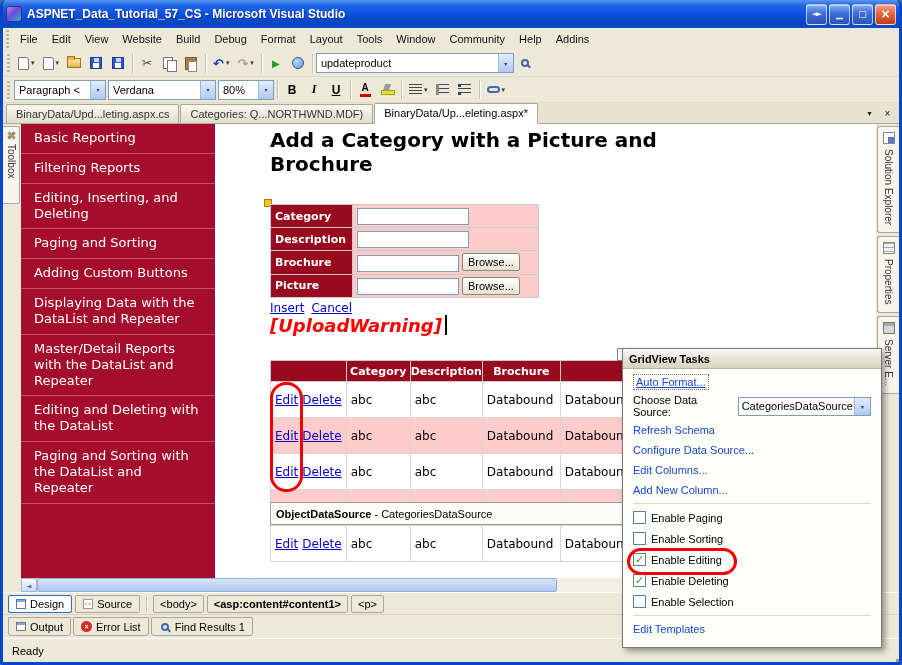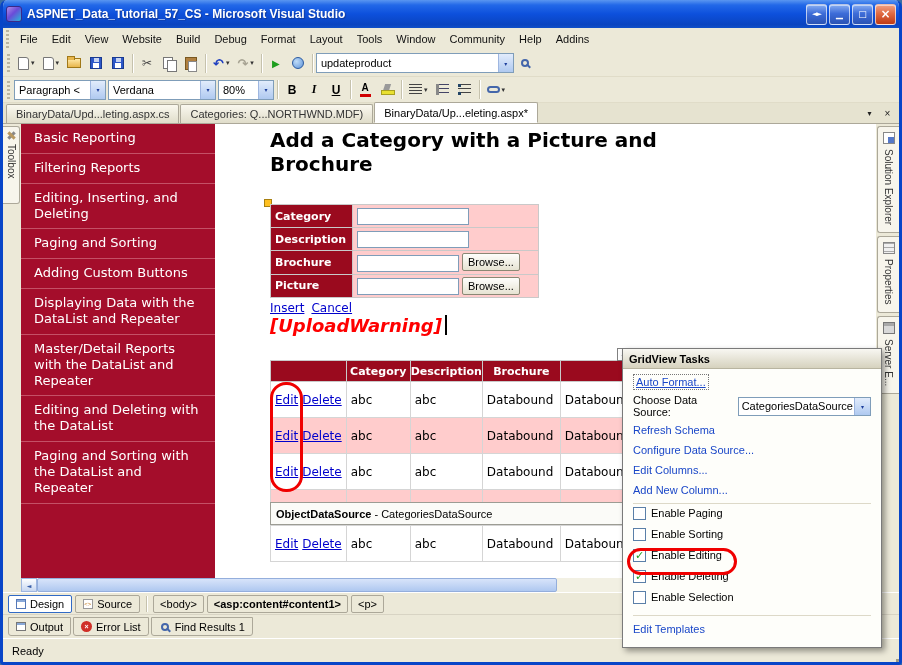--- a/index.html
+++ b/index.html
@@ -73,21 +73,21 @@
   .i-marker { width:12px; height:11px; position:relative; }
   .i-marker::before { content:""; position:absolute; left:3px; top:0; width:6px; height:7px; background:#9A9A9A; transform:skewX(-18deg); }
   .i-marker::after { content:""; position:absolute; left:0; bottom:0; width:12px; height:3px; background:#E8E030; border:1px solid #A8A020; }
   .i-lines { width:13px; height:11px; background:repeating-linear-gradient(180deg,#444 0 1px,transparent 1px 3px); }
   .i-numlist { width:13px; height:11px; background:repeating-linear-gradient(180deg,#446 0 1px,transparent 1px 4px); border-left:3px solid #888; }
   .i-bullist { width:13px; height:11px; background:repeating-linear-gradient(180deg,#444 0 1px,transparent 1px 4px); border-left:3px dotted #246; }
   .i-chain { width:13px; height:7px; border:2px solid #4466AA; border-radius:4px; }
 
   
   .tabstrip { position:absolute; top:103px; left:0; right:0; height:21px; background:#E6E3D0;
-              border-bottom:1px solid #ACA899; display:flex; align-items:flex-end; padding-left:3px; }
+              border-bottom:1px solid #ACA899; display:flex; align-items:center; padding-left:3px; }
   .dtab { height:19px; display:flex; align-items:center; padding:0 9px; margin-right:1px;
           border:1px solid #ACA899; border-bottom:none; border-radius:2px 2px 0 0;
           background:linear-gradient(180deg,#FAF8EF,#E0DDCA); color:#333; cursor:pointer; white-space:nowrap; }
   .dtab.active { background:#fff; height:21px; border-bottom:1px solid #fff; color:#000; }
   .tabwell-btns { position:absolute; right:4px; top:3px; display:flex; gap:3px; }
   .twb { width:15px; height:15px; display:flex; align-items:center; justify-content:center;
          font-size:8px; color:#222; cursor:pointer; }
 
   
   .main { position:absolute; top:124px; left:0; right:0; height:468px; background:#ECE9D8; }
@@ -174,21 +174,21 @@
                text-decoration:underline; margin-bottom:4px; cursor:pointer; }
   .t-row-ds { display:flex; align-items:center; justify-content:space-between; height:24px; margin-bottom:2px; }
   .t-combo { width:134px; height:19px; border:1px solid #7F9DB9; background:#fff; display:flex;
              align-items:center; justify-content:space-between; cursor:pointer; }
   .t-combo .val { padding-left:3px; white-space:nowrap; overflow:hidden; }
   .t-combo .arrow { width:16px; height:17px; background:linear-gradient(180deg,#E2ECFC,#AFC9F0);
                     border-left:1px solid #9EB6E0; color:#1C3E9C; font-size:6px;
                     display:flex; align-items:center; justify-content:center; flex:0 0 auto; }
   .t-link { display:block; height:20px; line-height:20px; color:#1A47C8; cursor:pointer; white-space:nowrap; }
   .t-sep { border-top:1px solid #DDD9C8; margin:3px 0; }
-  .t-cb { display:flex; align-items:flex-start; height:21px; gap:5px; cursor:pointer; }
+  .t-cb { display:flex; align-items:center; height:21px; gap:5px; cursor:pointer; }
   .cbox { width:13px; height:13px; border:1px solid #5A7FA8; background:#fff; display:flex;
           align-items:center; justify-content:center; font-size:11px; font-weight:bold; color:#1E9E1E; line-height:1; flex:0 0 auto; }
   .circle-enable { position:absolute; left:4px; top:199px; width:110px; height:27px; border:3px solid #F00000;
                    border-radius:14px; pointer-events:none; }
 
   
   .crumbbar { position:absolute; top:592px; left:0; right:0; height:22px; background:#ECE9D8;
               border-top:1px solid #fff; display:flex; align-items:center; padding-left:5px; gap:3px; }
   .mode-btn { height:18px; display:flex; align-items:center; gap:4px; padding:0 7px;
               border:1px solid #ACA899; background:#ECE9D8; border-radius:2px; cursor:pointer; }

